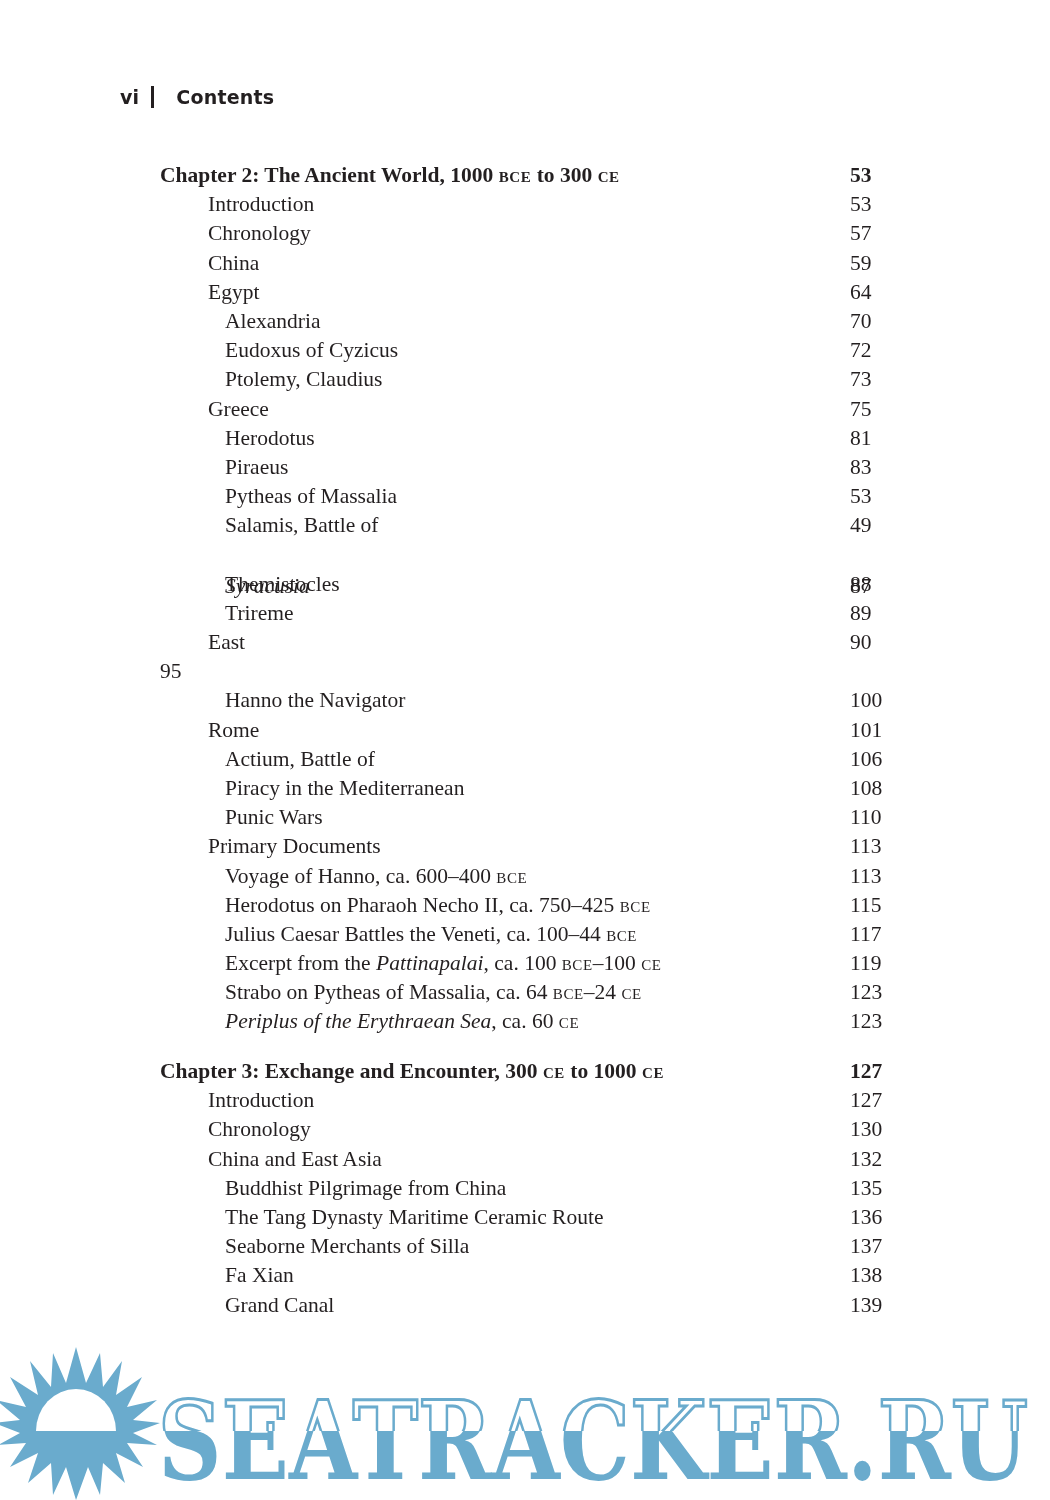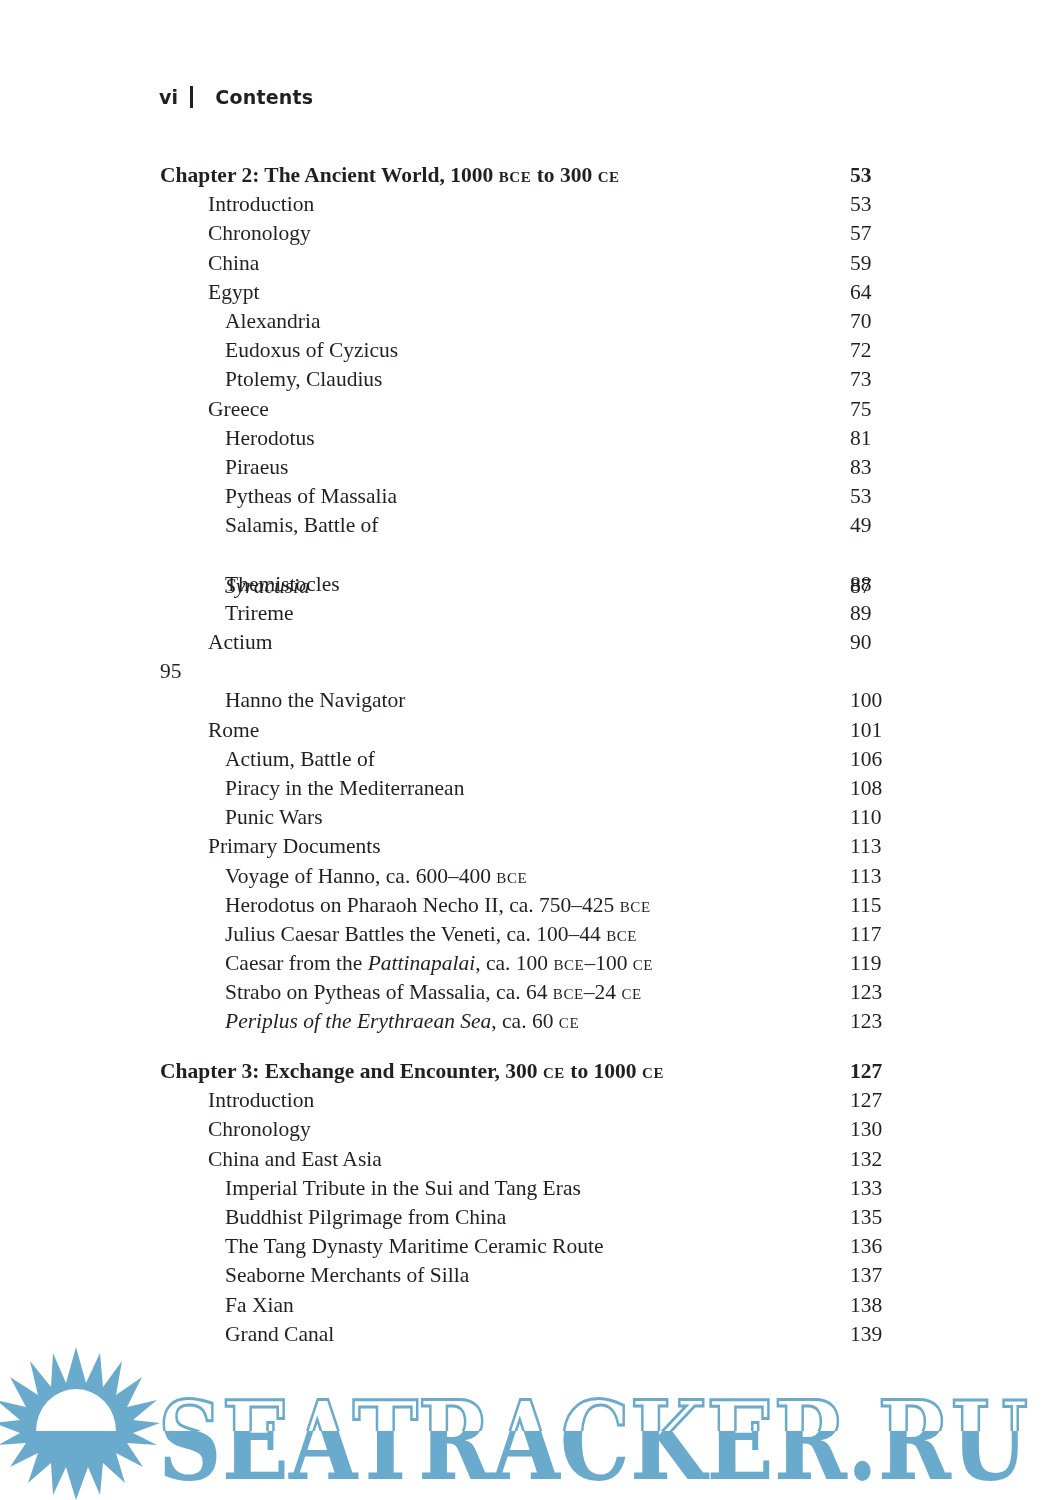--- a/index.html
+++ b/index.html
@@ -19,21 +19,21 @@
       left: 120px;
       top: 86px;
       font-family: "DejaVu Sans", sans-serif;
       font-weight: bold;
       font-size: 19px;
       letter-spacing: 0.2px;
       display: flex;
       align-items: center;
       color: #231f20;
     }
-    .running-head .folio { margin-right: 12px; margin-left: 39px; }
+    .running-head .folio { margin-right: 12px; }
     .running-head .bar {
       display: inline-block;
       width: 3px;
       height: 22px;
       background: #231f20;
       margin-right: 22px;
     }
     .toc {
       position: absolute;
       left: 160px;
@@ -134,21 +134,21 @@
     </div>
   <div class="row l2">
       <span class="title">Themistocles</span>
       <span class="page">88</span>
     </div>
   <div class="row l2">
       <span class="title">Trireme</span>
       <span class="page">89</span>
     </div>
   <div class="row l1">
-      <span class="title">Actium</span>
+      <span class="title">East</span>
       <span class="page">90</span>
     </div>
   <div class="row l1">
       <span class="page">95</span>
     </div>
   <div class="row l2">
       <span class="title">Hanno the Navigator</span>
       <span class="page">100</span>
     </div>
   <div class="row l1">
@@ -177,21 +177,21 @@
     </div>
   <div class="row l2">
       <span class="title"><span>Herodotus on Pharaoh Necho II, ca. 750–425 </span><span class="sc">BCE</span></span>
       <span class="page">115</span>
     </div>
   <div class="row l2">
       <span class="title"><span>Julius Caesar Battles the Veneti, ca. 100–44 </span><span class="sc">BCE</span></span>
       <span class="page">117</span>
     </div>
   <div class="row l2">
-      <span class="title"><span>Caesar from the </span><span class="it">Pattinapalai</span><span>, ca. 100 </span><span class="sc">BCE</span><span>–100 </span><span class="sc">CE</span></span>
+      <span class="title"><span>Excerpt from the </span><span class="it">Pattinapalai</span><span>, ca. 100 </span><span class="sc">BCE</span><span>–100 </span><span class="sc">CE</span></span>
       <span class="page">119</span>
     </div>
   <div class="row l2">
       <span class="title"><span>Strabo on Pytheas of Massalia, ca. 64 </span><span class="sc">BCE</span><span>–24 </span><span class="sc">CE</span></span>
       <span class="page">123</span>
     </div>
   <div class="row l2">
       <span class="title"><span class="it">Periplus of the Erythraean Sea</span><span>, ca. 60 </span><span class="sc">CE</span></span>
       <span class="page">123</span>
     </div>
@@ -206,24 +206,20 @@
       <span class="title">Introduction</span>
       <span class="page">127</span>
     </div>
   <div class="row l1">
       <span class="title">Chronology</span>
       <span class="page">130</span>
     </div>
   <div class="row l1">
       <span class="title">China and East Asia</span>
       <span class="page">132</span>
-    </div>
-  <div class="row l2">
-      <span class="title">Imperial Tribute in the Sui and Tang Eras</span>
-      <span class="page">133</span>
     </div>
   <div class="row l2">
       <span class="title">Buddhist Pilgrimage from China</span>
       <span class="page">135</span>
     </div>
   <div class="row l2">
       <span class="title">The Tang Dynasty Maritime Ceramic Route</span>
       <span class="page">136</span>
     </div>
   <div class="row l2">

